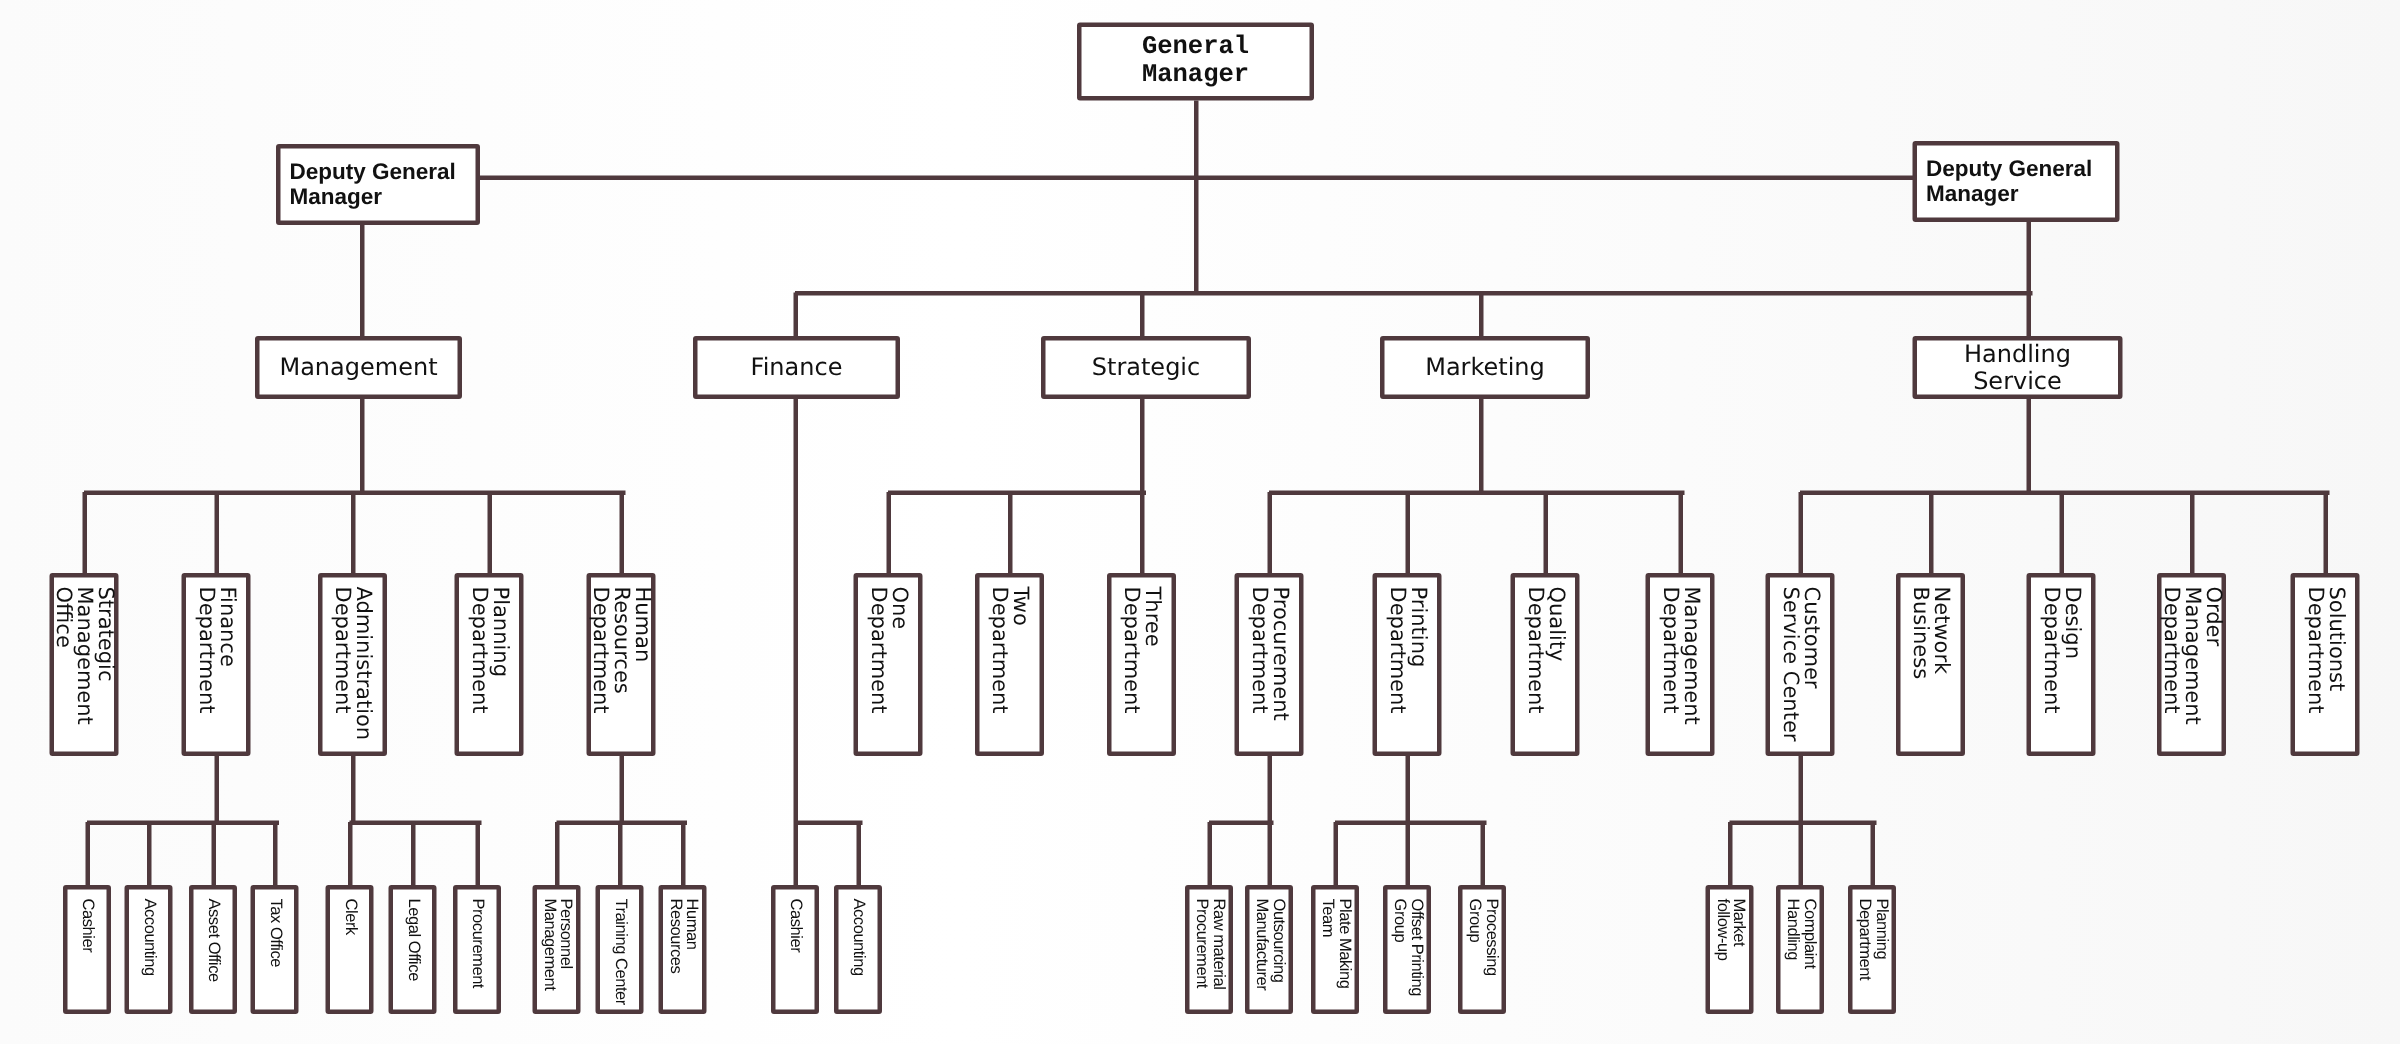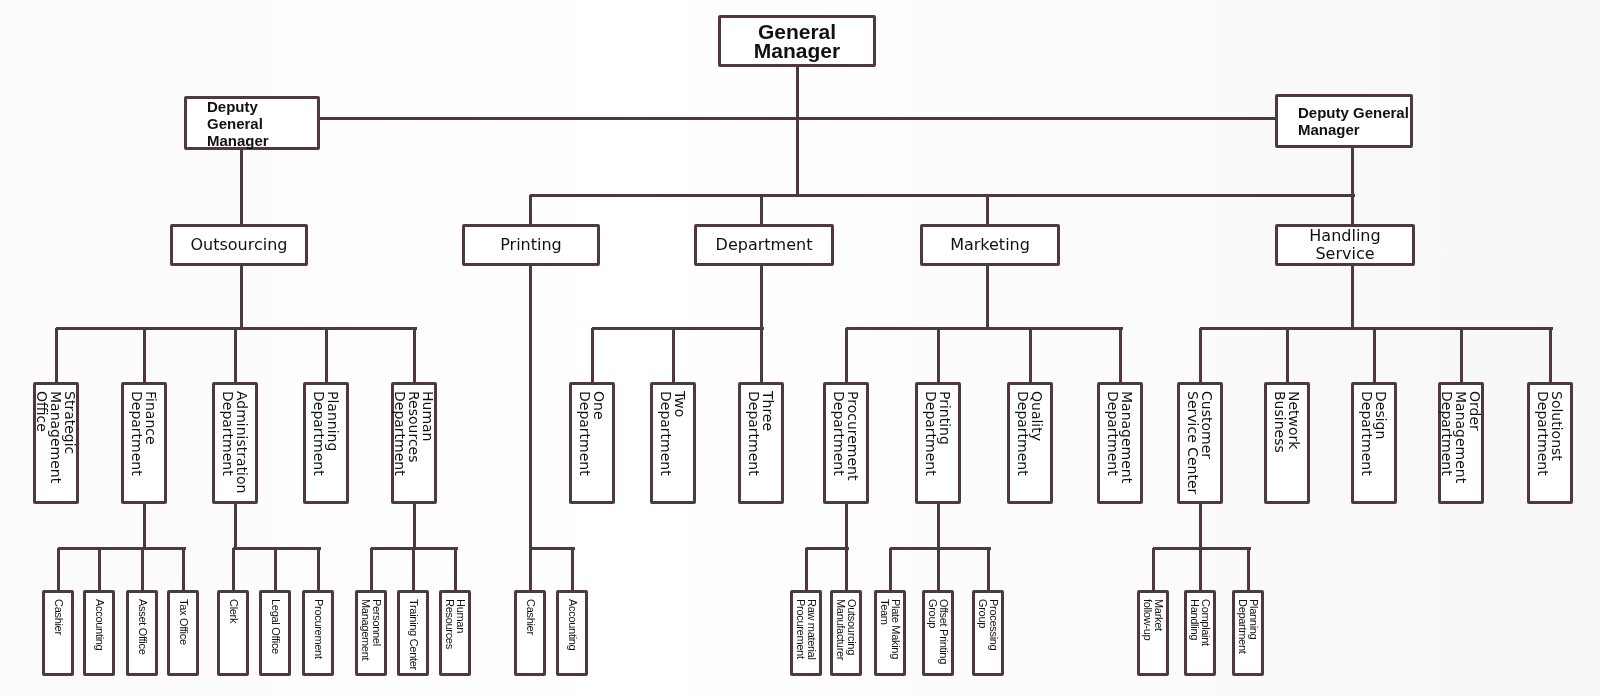--- a/index.html
+++ b/index.html
@@ -10,22 +10,22 @@
   }
   #chart { position: absolute; left: 0; top: 0; width: 1600px; height: 696px; }
   .line { position: absolute; background: #4f393d; }
   .box {
     position: absolute; box-sizing: border-box; background: #ffffff;
     border: 3px solid #4f393d; border-radius: 2px; color: #111;
     display: flex; align-items: center; justify-content: center;
   }
   .box.h { padding: 2px 6px; }
   .box.h .txt { font-size: 16px; line-height: 18px; text-align: center; }
-  .box.top .txt { font-size: 21px; line-height: 19px; font-weight: bold; font-family: Liberation Sans, sans-serif; }
-  .box.dep { justify-content: flex-start; padding-left: 20px; }
+  .box.top .txt { font-size: 17px; line-height: 19px; font-weight: bold; font-family: Liberation Mono, monospace; }
+  .box.dep { justify-content: flex-start; padding-left: 6px; }
   .box.dep .txt { font-size: 15px; line-height: 17px; font-weight: bold; text-align: left; font-family: "Liberation Sans", sans-serif; }
   .box.v { align-items: flex-start; justify-content: center; }
   .box.v .txt {
     writing-mode: vertical-rl; text-orientation: sideways;
     font-size: 14px; line-height: 14px; margin-top: 6px; white-space: pre-line;
   }
   .box.s { align-items: flex-start; justify-content: center; }
   .box.s .txt {
     writing-mode: vertical-rl; text-orientation: sideways;
     font-size: 11px; line-height: 11px; margin-top: 6px; white-space: pre-line;
@@ -47,29 +47,29 @@
     <div class="box dep" style="left: 1275px; top: 94px; width: 138px; height: 54px;">
       <span class="txt" style="white-space: pre-line;">Deputy General
 Manager</span>
     </div>
     <div class="line" style="left: 796px; top: 67px; width: 3px; height: 128px;"></div>
     <div class="line" style="left: 320px; top: 117px; width: 958px; height: 3px;"></div>
     <div class="line" style="left: 1351px; top: 148px; width: 3px; height: 77px;"></div>
     <div class="line" style="left: 240px; top: 150px; width: 3px; height: 74px;"></div>
     <div class="line" style="left: 530px; top: 194px; width: 825px; height: 3px;"></div>
     <div class="box h" style="left: 170px; top: 224px; width: 138px; height: 42px;">
-      <span class="txt" style="white-space: pre-line;">Outsourcing</span>
+      <span class="txt" style="white-space: pre-line;">Management</span>
     </div>
     <div class="line" style="left: 529px; top: 195px; width: 3px; height: 29px;"></div>
     <div class="box h" style="left: 462px; top: 224px; width: 138px; height: 42px;">
-      <span class="txt" style="white-space: pre-line;">Printing</span>
+      <span class="txt" style="white-space: pre-line;">Finance</span>
     </div>
     <div class="line" style="left: 760px; top: 195px; width: 3px; height: 29px;"></div>
     <div class="box h" style="left: 694px; top: 224px; width: 140px; height: 42px;">
-      <span class="txt" style="white-space: pre-line;">Department</span>
+      <span class="txt" style="white-space: pre-line;">Strategic</span>
     </div>
     <div class="line" style="left: 986px; top: 195px; width: 3px; height: 29px;"></div>
     <div class="box h" style="left: 920px; top: 224px; width: 140px; height: 42px;">
       <span class="txt" style="white-space: pre-line;">Marketing</span>
     </div>
     <div class="box h" style="left: 1275px; top: 224px; width: 140px; height: 42px;">
       <span class="txt" style="white-space: pre-line;">Handling
 Service</span>
     </div>
     <div class="line" style="left: 240px; top: 266px; width: 3px; height: 62px;"></div>

